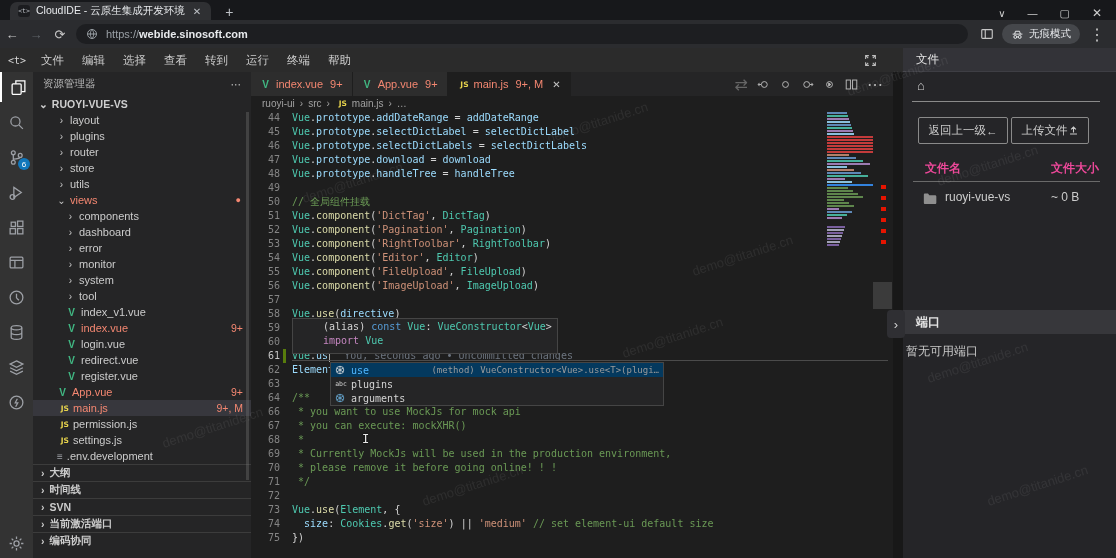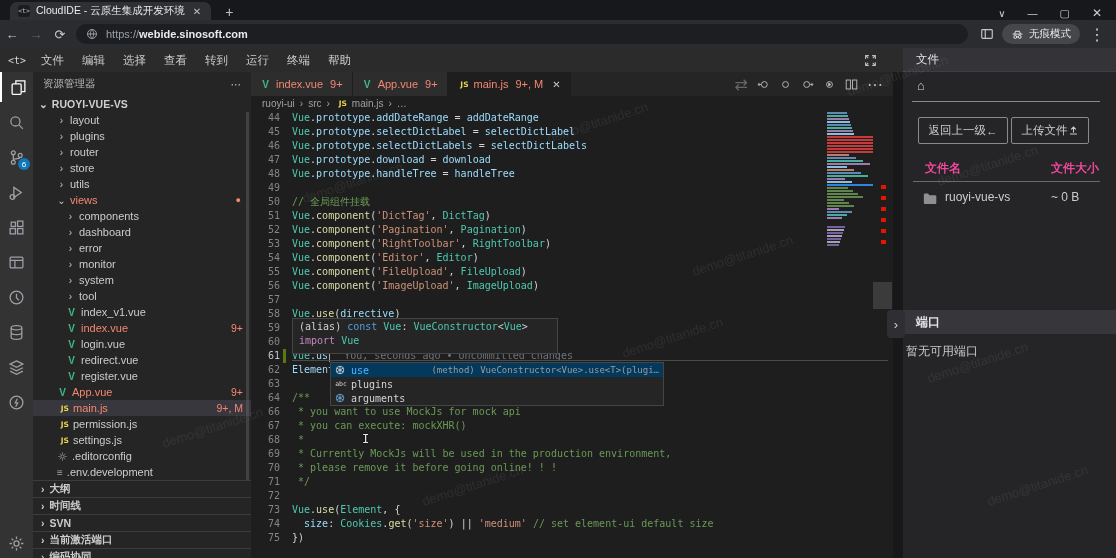--- a/index.html
+++ b/index.html
@@ -62,21 +62,21 @@
   .cline{height:14px;display:flex;align-items:center;font-size:10px;line-height:14px;white-space:pre;}
   .cline .num{width:29px;text-align:right;color:#858585;font-family:"DejaVu Sans Mono",monospace;flex:0 0 29px;}
   .cline .gut{width:12px;flex:0 0 12px;position:relative;height:14px;}
   .gitbar{position:absolute;left:3px;top:0;width:3px;height:14px;background:#587c0c;}
   .cline .num.cur{color:#c6c6c6;}
   .tk-t{color:#4ec9b0}.tk-p{color:#d4d4d4}.tk-v{color:#9cdcfe}.tk-m{color:#dcdcaa}
   .tk-s{color:#ce9178}.tk-c{color:#6a9955}.tk-k{color:#569cd6}.tk-i{color:#c586c0}
   .ghost{color:#6e7681;padding-left:14px;}
   .caret{display:inline-block;width:1px;height:12px;background:#aeafad;margin-left:1px;vertical-align:middle;}
   .hovertip{position:absolute;left:41px;top:246px;width:252px;height:32px;background:#252526;border:1px solid #454545;font-size:10px;padding:1px 6px;z-index:6;}
-  .hovertip div{height:14px;line-height:14px;white-space:pre;}
+  .hovertip div{height:14px;line-height:14px;white-space:pre;margin-left:24px;}
   .sepline{position:absolute;left:41px;top:288px;width:596px;height:1px;background:#4b4b4b;z-index:5;}
   .suggest{position:absolute;left:79px;top:290px;width:332px;background:#252526;border:1px solid #454545;z-index:7;font-size:10px;}
   .sgrow{height:14px;display:flex;align-items:center;gap:4px;padding:0 4px;color:#d4d4d4;}
   .sgrow.sel{background:#04395e;}
   .sgrow .sgicon{width:12px;text-align:center;font-size:9px;}
   .sgrow.sel .sglabel{color:#4fb6ff;}
   .sgdetail{margin-left:auto;color:#9b9b9b;font-size:9px;white-space:pre;overflow:hidden;}
   .minimap{position:absolute;left:575px;top:40px;width:48px;height:215px;}
   .mmbar{position:absolute;height:2px;}
   .ovr-dot{position:absolute;left:630px;width:5px;height:4px;background:#e51400;z-index:4;}
@@ -356,29 +356,20 @@
             <span class="err">main.js</span>
             <span class="tbadge">9+, M</span>
           </div>
           <div class="trow" style="padding-left: 24px;">
             <span class="jsicon">JS</span>
             <span>permission.js</span>
           </div>
           <div class="trow" style="padding-left: 24px;">
             <span class="jsicon">JS</span>
             <span>settings.js</span>
-          </div>
-          <div class="trow" style="padding-left: 24px;">
-            <span style="color: rgb(157, 160, 166);">
-              <svg width="11" height="11" viewBox="0 0 16 16" fill="none" stroke="currentColor" stroke-width="1.2">
-                <circle cx="8" cy="8" r="2.4"></circle>
-                <path d="M8 2v2M8 12v2M2 8h2M12 8h2M4 4l1.4 1.4M10.6 10.6 12 12M12 4l-1.4 1.4M5.4 10.6 4 12"></path>
-              </svg>
-            </span>
-            <span>.editorconfig</span>
           </div>
           <div class="trow" style="padding-left: 24px;">
             <span style="color: rgb(157, 160, 166); font-size: 10px;">≡</span>
             <span>.env.development</span>
           </div>
         </div>
       <div id="sections">
           <div class="section-row">
             <span class="twisty">›</span>
             <span>大纲</span>

